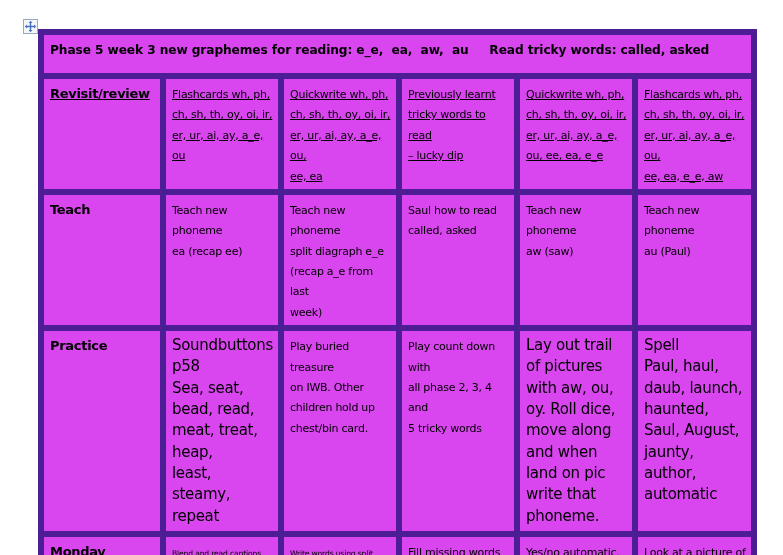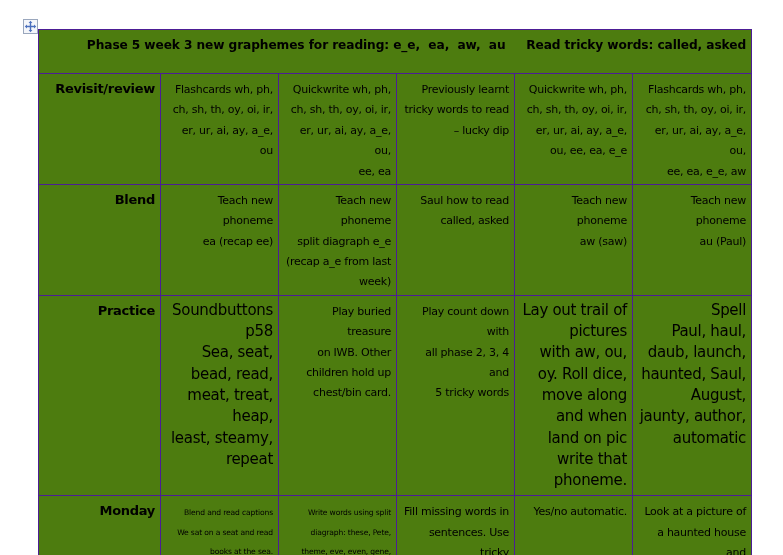--- a/index.html
+++ b/index.html
@@ -42,27 +42,26 @@
   table#plan {
     position: absolute;
     left: 38px;
     top: 29px;
     width: 713px;
     border-collapse: collapse;
     table-layout: fixed;
     background: #ffffff;
   }
   table#plan td {
-    border: 1px solid #4c1d95;
+    border: 6px solid #4c1d95;
     vertical-align: top;
     padding: 4px 5px 4px 6px;
     box-sizing: border-box;
-    background: #4d7c0f;
+    background: #d946ef;
     color: #000000;
-    text-align: right;
   }
 
   
   col.c-label { width: 122px; }
   col.c-day   { width: 118px; }
   col.c-day5  { width: 119px; }
 
   
   td.title-cell {
     height: 44px;
@@ -117,21 +116,21 @@
     line-height: 1.42;
     letter-spacing: -0.3px;
   }
   .cell-text.xs {
     font-size: 7.6px;
     line-height: 1.62;
     letter-spacing: -0.15px;
   }
 
   
-  tr.r-revisit td { height: 82px; }
+  tr.r-revisit td { height: 82px; text-decoration: underline; }
   tr.r-teach   td { height: 80px; }
   tr.r-practice td { height: 78px; }
   tr.r-apply   td { height: 83px; }
 </style>
 </head>
 <body>
 
 <div id="page">
 
   <div id="move-handle">
@@ -187,21 +186,21 @@
         <td>
           <span class="cell-text">Flashcards  wh, ph,
 ch, sh, th, oy, oi, ir,
 er, ur, ai, ay, a_e, ou,
 ee, ea, e_e, aw</span>
         </td>
       </tr>
 
       <tr class="r-teach">
         <td>
-          <span class="rowlabel">Blend</span>
+          <span class="rowlabel">Teach</span>
         </td>
         <td>
           <span class="cell-text">Teach new phoneme
 ea (recap ee)</span>
         </td>
         <td>
           <span class="cell-text">Teach new phoneme
 split diagraph e_e
 (recap a_e from last
 week)</span>

